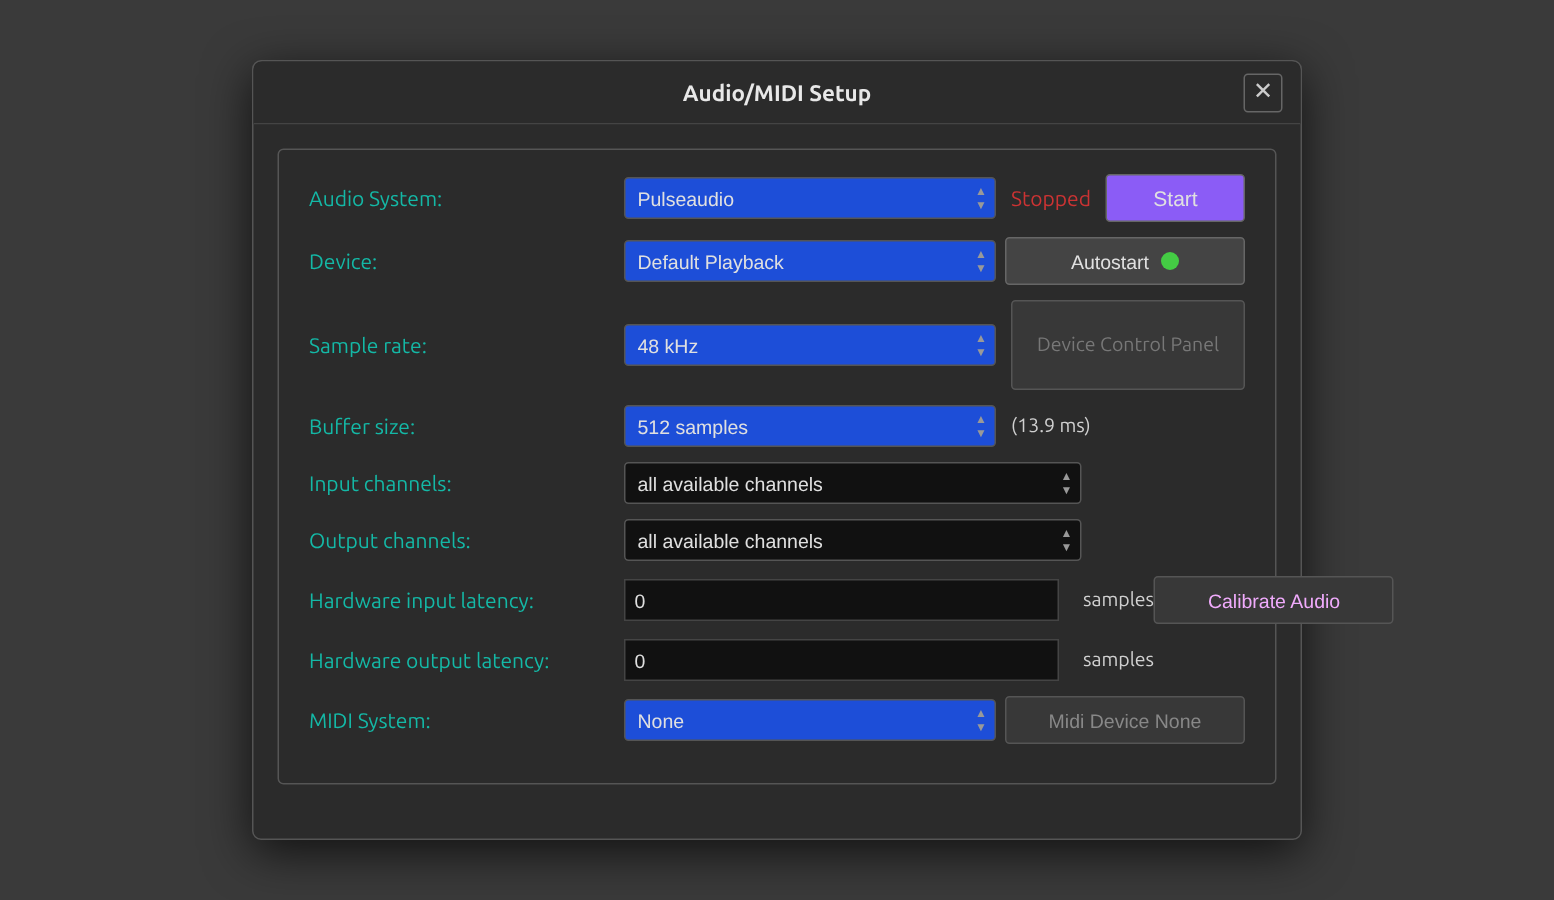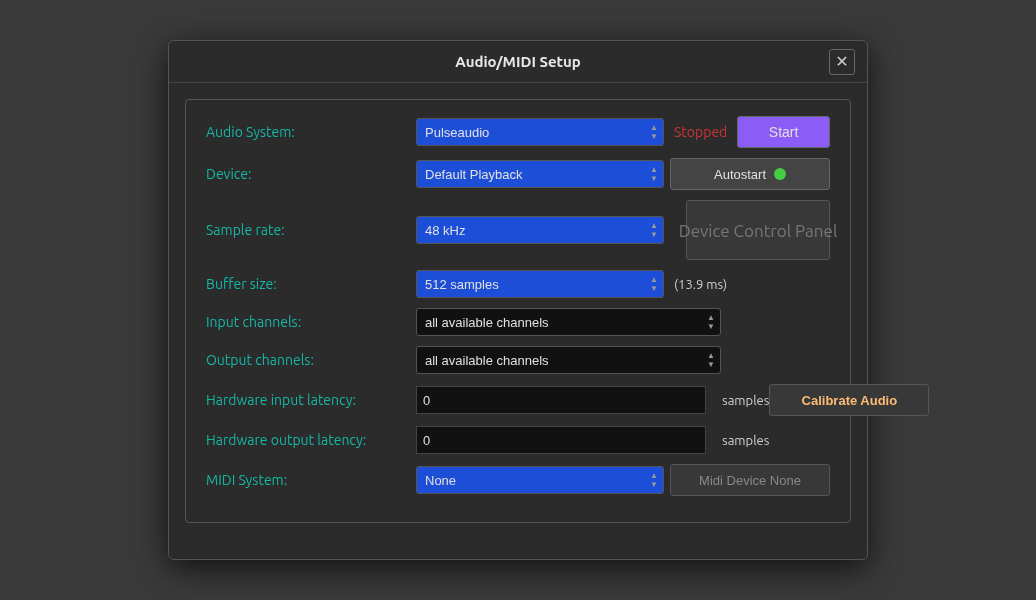--- a/index.html
+++ b/index.html
@@ -170,23 +170,23 @@
       font-size: 13px;
       height: 28px;
       width: 290px;
     }
     .samples-label {
       color: #d0d0d0;
       font-size: 13px;
       margin-left: 8px;
     }
     .device-ctrl-btn {
-      width: 144px;
+      width: 156px;
       height: 60px;
-      font-size: 17px;
+      font-size: 13px;
       color: #888;
       cursor: default;
       background: #383838;
       border: 1px solid #555;
       display: flex;
       align-items: center;
       justify-content: center;
       text-align: center;
       padding: 6px;
     }
@@ -320,21 +320,21 @@
         </div>
       </div>
 
       <div class="row">
         <div class="label">Hardware input latency:</div>
         <div style="display:flex;align-items:center;gap:8px;">
           <input type="text" class="latency-input" value="0" style="">
           <span class="samples-label">samples</span>
         </div>
         <div style="margin-left: auto;">
-          <button class="btn calibrate-btn disabled" style="color:#fdba74;cursor:default;font-weight:bold;">Calibrate Audio</button>
+          <button class="btn calibrate-btn disabled" style="color:#f0abfc;cursor:default;">Calibrate Audio</button>
         </div>
       </div>
 
       <div class="row">
         <div class="label">Hardware output latency:</div>
         <div style="display:flex;align-items:center;gap:8px;">
           <input type="text" class="latency-input" value="0" style="">
           <span class="samples-label">samples</span>
         </div>
       </div>

